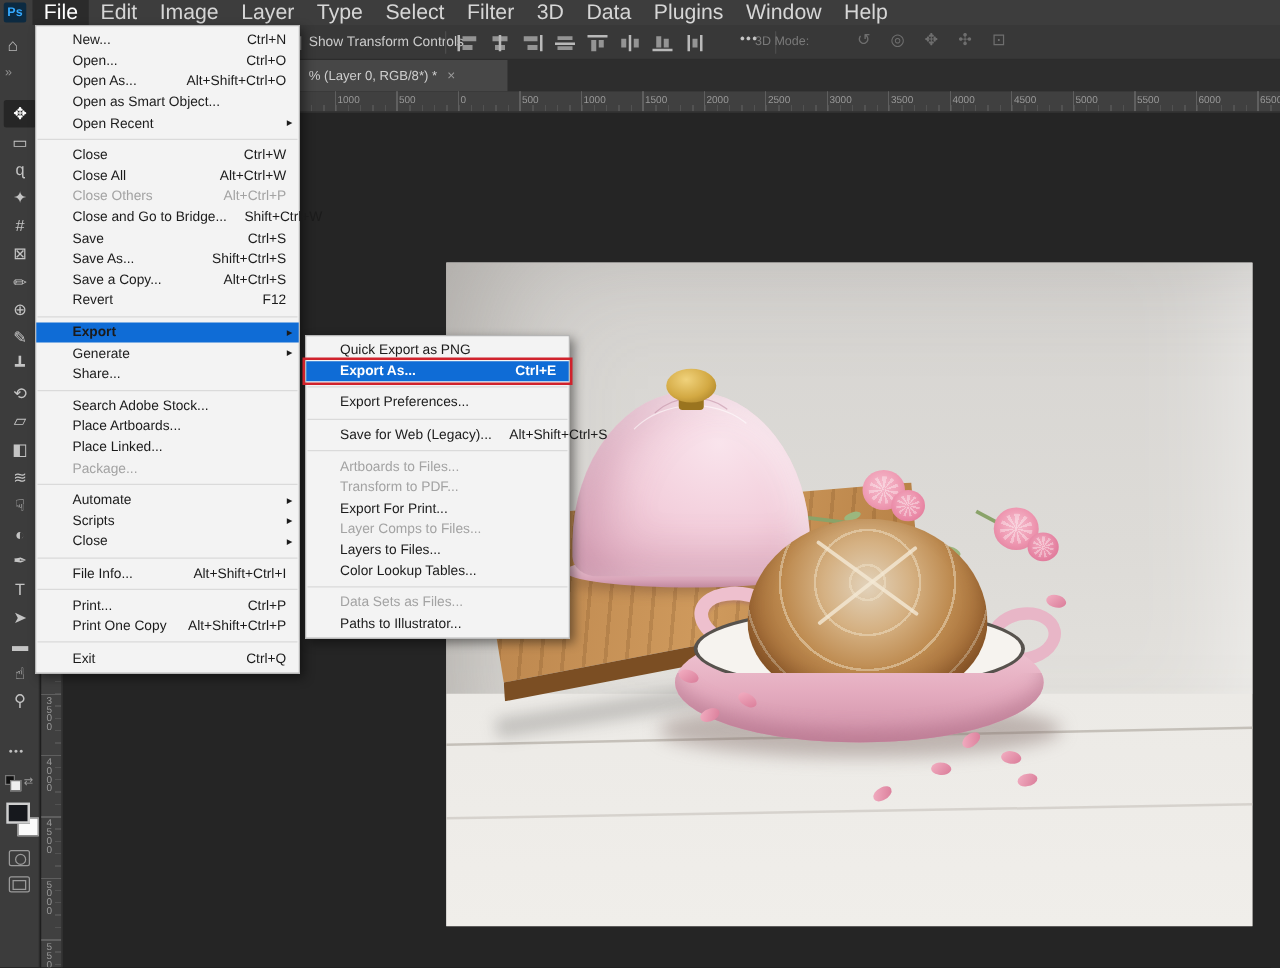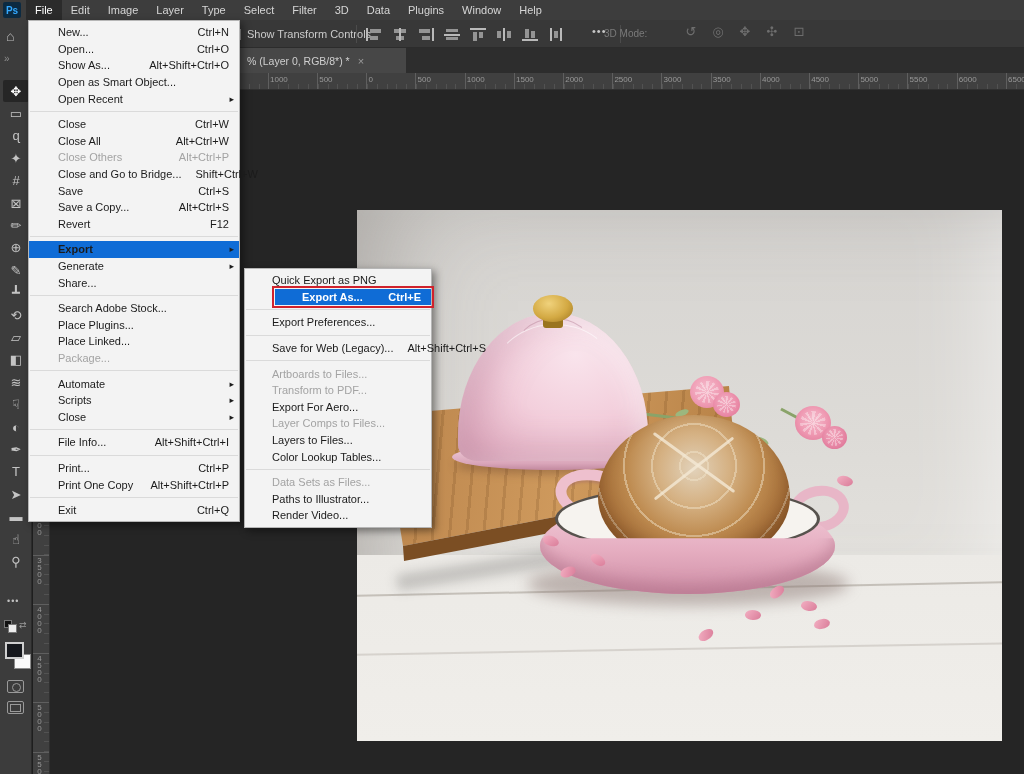--- a/index.html
+++ b/index.html
@@ -10,21 +10,21 @@
   }
   *{margin:0;padding:0;box-sizing:border-box;font-family:"Liberation Sans","DejaVu Sans",sans-serif;}
   html,body{width:1024px;height:774px;overflow:hidden;background:#1e1e1e;position:relative;}
   .abs{position:absolute;}
 
   
   #menubar{left:0;top:0;width:1024px;height:20px;background:var(--bar1);display:flex;align-items:center;z-index:30;}
   #ps-logo{width:18px;height:16px;margin:0 5px 0 3px;background:#0c2a41;color:#34a9ff;font-size:10px;font-weight:bold;
     display:flex;align-items:center;justify-content:center;border-radius:2px;}
   #menubar-items{display:flex;height:100%;}
-  .mb-item{color:#d6d6d6;font-size:11px;padding:0 9px;display:flex;align-items:center;cursor:default;}
+  .mb-item{color:#d6d6d6;font-size:17px;padding:0 9px;display:flex;align-items:center;cursor:default;}
   .mb-item.active{background:#2b2b2b;color:#fff;}
 
   
   #options-bar{left:0;top:20px;width:1024px;height:28px;background:var(--bar2);border-bottom:1px solid #2c2c2c;z-index:5;}
   .ob-check{left:230px;top:9px;width:11px;height:11px;border:1px solid #8f8f8f;background:#3f3f3f;}
   .ob-label{left:247px;top:8px;color:#cbcbcb;font-size:11px;}
   .ob-sep{top:5px;width:1px;height:18px;background:#4c4c4c;}
   #align-icons{left:366px;top:8px;display:flex;gap:10px;}
   .ai{width:16px;height:13px;display:inline-block;}
   .ai-l{background:linear-gradient(#b9b9b9,#b9b9b9) 0 0/2px 13px no-repeat,linear-gradient(#949494,#949494) 4px 1px/11px 4px no-repeat,linear-gradient(#949494,#949494) 4px 8px/8px 4px no-repeat;}
@@ -144,30 +144,30 @@
   .f3{left:438px;top:196px;width:36px;height:34px;background:radial-gradient(circle at 50% 42%,#f6c0cf,#ee96b0 55%,#dd7897);}
   .f4{left:465px;top:216px;width:25px;height:23px;background:radial-gradient(circle at 45% 40%,#f3adc1,#e583a2 60%,#d66d8f);}
   .flower::after{content:"";position:absolute;inset:15%;border-radius:50%;
     background:repeating-conic-gradient(rgba(255,255,255,.35) 0 14deg,transparent 14deg 32deg);}
   .petal{width:16px;height:10px;border-radius:58% 45% 60% 42%;background:linear-gradient(120deg,#f3b0c3,#d97b98);}
 
   
   .menu-panel{background:var(--menu-bg);border:1px solid var(--menu-border);box-shadow:3px 3px 8px rgba(0,0,0,.45);
     font-size:11px;color:var(--menu-text);padding:3px 0;z-index:50;}
   #file-menu{left:28px;top:20px;width:212px;}
-  #export-submenu{left:244px;top:268px;width:188px;z-index:55;}
+  #export-submenu{left:244px;top:268px;width:212px;z-index:55;}
   .m-row{height:16.6px;display:flex;align-items:center;padding:0 10px 0 29px;position:relative;}
   #export-submenu .m-row{padding-left:27px;}
   .m-lbl{flex:0 0 auto;}
   .m-sc{margin-left:auto;padding-left:14px;}
   .m-arr{position:absolute;right:5px;font-size:9px;}
   .m-row.dis{color:var(--menu-dis);}
   .m-row.hl{background:var(--hl);font-weight:bold;}
   #export-submenu .m-row.hl{color:#fff;}
-  .m-row.redbox{outline:2px solid var(--red);outline-offset:1px;z-index:2;margin-left:30px;}
+  .m-row.redbox{outline:2px solid var(--red);outline-offset:1px;z-index:2;}
   .m-sep{height:1px;background:var(--menu-sep);margin:4px 1px;}
 </style>
 </head>
 <body>
 
 <div class="abs" id="menubar">
   <div id="ps-logo">Ps</div>
   <div id="menubar-items">
       <div class="mb-item active">File</div>
       <div class="mb-item">Edit</div>
@@ -333,21 +333,21 @@
 <div class="abs menu-panel" id="file-menu">
     <div class="m-row">
       <div class="m-lbl">New...</div>
       <div class="m-sc">Ctrl+N</div>
     </div>
     <div class="m-row">
       <div class="m-lbl">Open...</div>
       <div class="m-sc">Ctrl+O</div>
     </div>
     <div class="m-row">
-      <div class="m-lbl">Show As...</div>
+      <div class="m-lbl">Open As...</div>
       <div class="m-sc">Alt+Shift+Ctrl+O</div>
     </div>
     <div class="m-row">
       <div class="m-lbl">Open as Smart Object...</div>
     </div>
     <div class="m-row">
       <div class="m-lbl">Open Recent</div>
       <div class="m-arr">▸</div>
     </div>
     <div class="m-sep"></div>
@@ -365,20 +365,24 @@
     </div>
     <div class="m-row">
       <div class="m-lbl">Close and Go to Bridge...</div>
       <div class="m-sc">Shift+Ctrl+W</div>
     </div>
     <div class="m-row">
       <div class="m-lbl">Save</div>
       <div class="m-sc">Ctrl+S</div>
     </div>
     <div class="m-row">
+      <div class="m-lbl">Save As...</div>
+      <div class="m-sc">Shift+Ctrl+S</div>
+    </div>
+    <div class="m-row">
       <div class="m-lbl">Save a Copy...</div>
       <div class="m-sc">Alt+Ctrl+S</div>
     </div>
     <div class="m-row">
       <div class="m-lbl">Revert</div>
       <div class="m-sc">F12</div>
     </div>
     <div class="m-sep"></div>
     <div class="m-row hl">
       <div class="m-lbl">Export</div>
@@ -389,21 +393,21 @@
       <div class="m-arr">▸</div>
     </div>
     <div class="m-row">
       <div class="m-lbl">Share...</div>
     </div>
     <div class="m-sep"></div>
     <div class="m-row">
       <div class="m-lbl">Search Adobe Stock...</div>
     </div>
     <div class="m-row">
-      <div class="m-lbl">Place Plugins...</div>
+      <div class="m-lbl">Place Artboards...</div>
     </div>
     <div class="m-row">
       <div class="m-lbl">Place Linked...</div>
     </div>
     <div class="m-row dis">
       <div class="m-lbl">Package...</div>
     </div>
     <div class="m-sep"></div>
     <div class="m-row">
       <div class="m-lbl">Automate</div>
@@ -456,34 +460,31 @@
       <div class="m-sc">Alt+Shift+Ctrl+S</div>
     </div>
     <div class="m-sep"></div>
     <div class="m-row dis">
       <div class="m-lbl">Artboards to Files...</div>
     </div>
     <div class="m-row dis">
       <div class="m-lbl">Transform to PDF...</div>
     </div>
     <div class="m-row">
-      <div class="m-lbl">Export For Aero...</div>
+      <div class="m-lbl">Export For Print...</div>
     </div>
     <div class="m-row dis">
       <div class="m-lbl">Layer Comps to Files...</div>
     </div>
     <div class="m-row">
       <div class="m-lbl">Layers to Files...</div>
     </div>
     <div class="m-row">
       <div class="m-lbl">Color Lookup Tables...</div>
     </div>
     <div class="m-sep"></div>
     <div class="m-row dis">
       <div class="m-lbl">Data Sets as Files...</div>
     </div>
     <div class="m-row">
       <div class="m-lbl">Paths to Illustrator...</div>
     </div>
-    <div class="m-row">
-      <div class="m-lbl">Render Video...</div>
-    </div>
   </div>
 
 </body></html>

